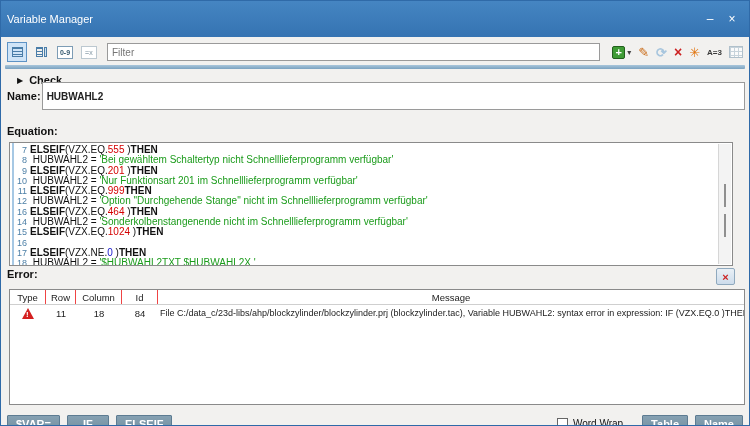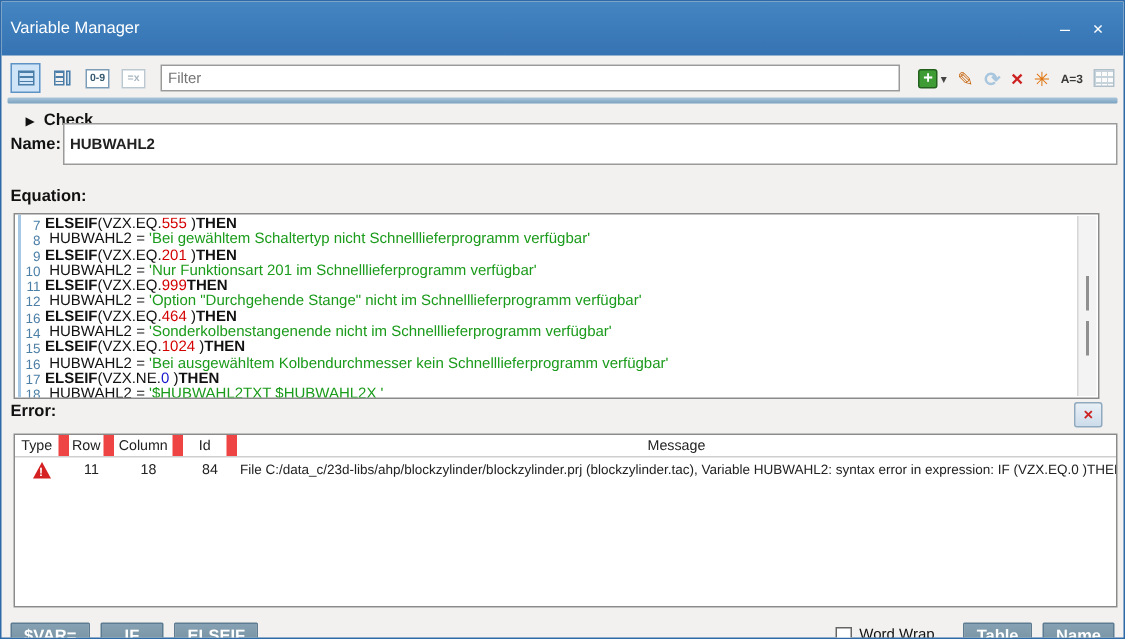--- a/index.html
+++ b/index.html
@@ -93,21 +93,21 @@
   .error-row { margin-top:2px; height:18px; display:flex; align-items:flex-start; padding:0 14px 0 6px; }
   .error-row .spacer { flex:1; }
   .clear-err-btn {
     width:19px; height:17px; background:linear-gradient(#e9f0f6,#cddceb); border:1px solid #8fa9be;
     color:#cc2222; font-weight:bold; font-size:11px; display:flex; align-items:center; justify-content:center;
     border-radius:2px;
   }
   .error-table { margin:3px 4px 0 8px; height:116px; background:#fff; border:1px solid #8a8a8a; font-size:9.5px; overflow:hidden; }
   .etr { display:grid; grid-template-columns:36px 30px 46px 36px 1fr; }
   .etr.head { border-bottom:1px solid #cfcfcf; height:15px; }
-  .eth { display:flex; align-items:center; justify-content:center; border-right:7px solid #ef4444; color:#222; font-size:9.5px; }
+  .eth { display:flex; align-items:center; justify-content:center; border-right:1px solid #ef4444; color:#222; font-size:9.5px; }
   .eth:last-child { border-right:none; }
   .etd { display:flex; align-items:center; justify-content:center; height:16px; color:#222; overflow:hidden; }
   .etd.msg { justify-content:flex-start; white-space:nowrap; font-size:9px; padding-left:2px; }
   .warn-tri { position:relative; width:0; height:0; border-left:6px solid transparent; border-right:6px solid transparent; border-bottom:11px solid #d42020; }
   .warn-tri::after { content:"!"; position:absolute; left:-2px; top:2px; color:#fff; font-size:8px; font-weight:bold; }
   
   .footer { margin-top:10px; height:17px; display:flex; align-items:center; padding:0 6px; gap:7px; }
   .fbtn {
     min-width:42px; height:17px; background:linear-gradient(#86a1b3,#74919f); border:1px solid #5d7c92;
     color:#fff; font-size:11px; font-weight:bold; display:flex; align-items:center; justify-content:center;
@@ -220,21 +220,20 @@
         <div class="cline">
           <span class="lnum">14</span>
           <span class="ctext"><span class="st"> HUBWAHL2 = </span><span class="ss">'Sonderkolbenstangenende nicht im Schnelllieferprogramm verfügbar'</span></span>
         </div>
         <div class="cline">
           <span class="lnum">15</span>
           <span class="ctext"><span class="sk">ELSEIF</span><span class="st">(VZX.EQ.</span><span class="sn">1024</span><span class="st"> )</span><span class="sk">THEN</span></span>
         </div>
         <div class="cline">
           <span class="lnum">16</span>
-          <span class="ctext"><span class="st"> HUBWAHL2 = </span><span class="ss">'Bei ausgewähltem Kolbendurchmesser kein Schnelllieferprogramm verfügbar'</span></span>
         </div>
         <div class="cline">
           <span class="lnum">17</span>
           <span class="ctext"><span class="sk">ELSEIF</span><span class="st">(VZX.NE.</span><span class="sb">0</span><span class="st"> )</span><span class="sk">THEN</span></span>
         </div>
         <div class="cline">
           <span class="lnum">18</span>
           <span class="ctext"><span class="st"> HUBWAHL2 = </span><span class="ss">'$HUBWAHL2TXT $HUBWAHL2X '</span></span>
         </div>
       </div>

